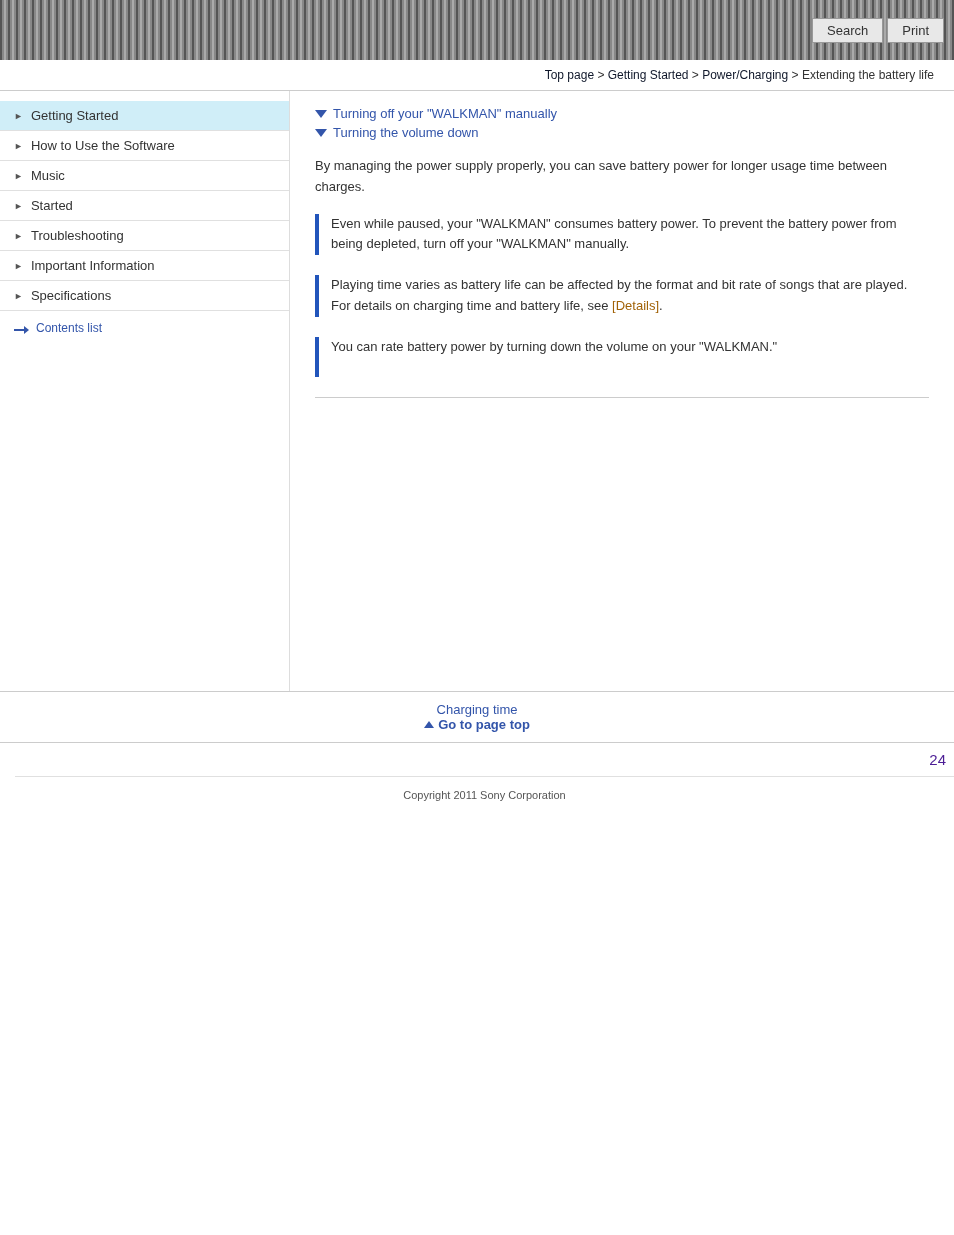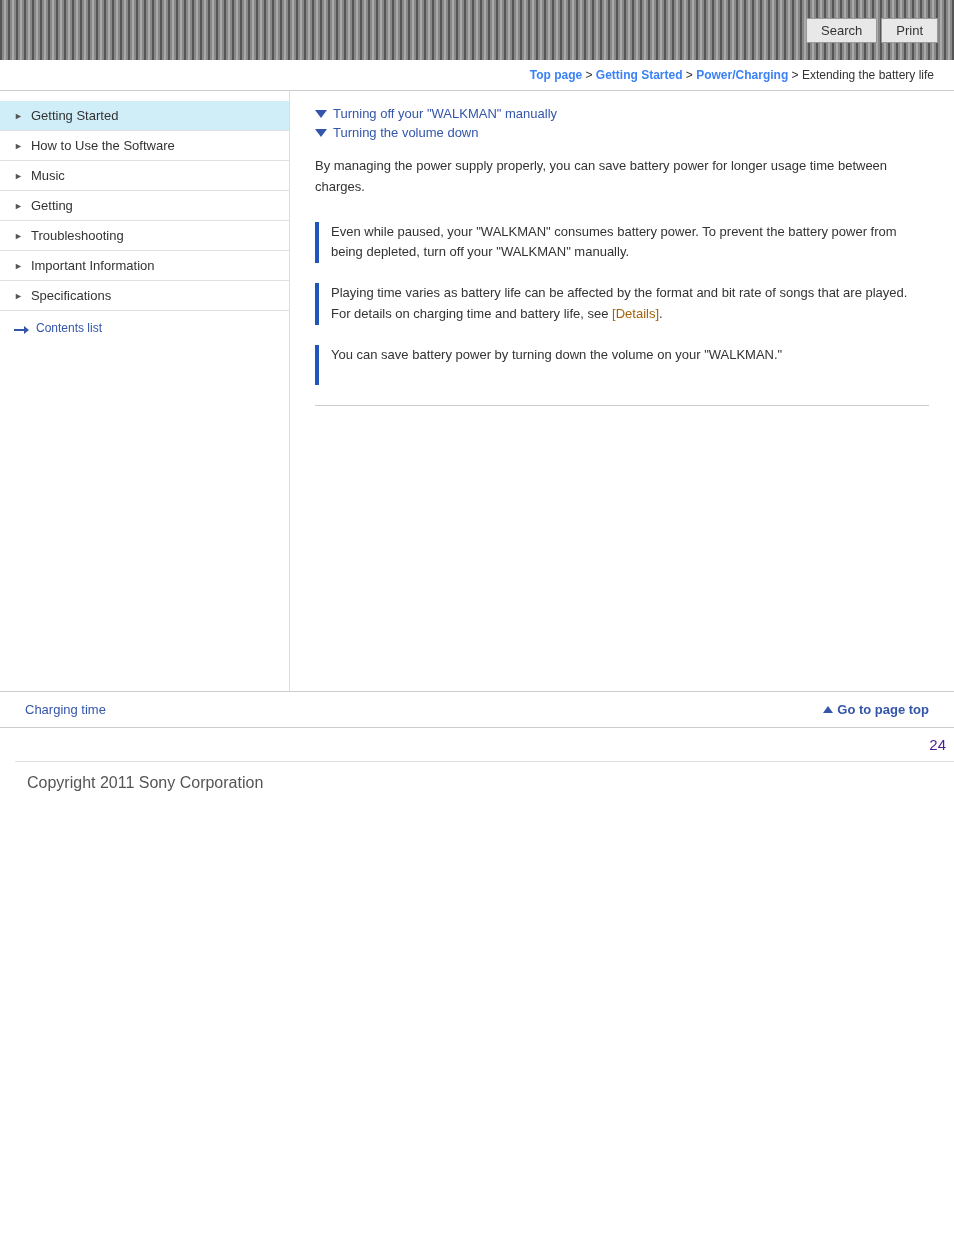--- a/index.html
+++ b/index.html
@@ -5,41 +5,41 @@
     * { margin: 0; padding: 0; box-sizing: border-box; }
     body { font-family: Arial, sans-serif; font-size: 13px; color: #333; background: #fff; width: 954px; }
 
     
     .header {
       background: repeating-linear-gradient(90deg, #555 0px, #555 2px, #888 2px, #888 4px, #aaa 4px, #aaa 6px, #888 6px, #888 8px);
       height: 60px;
       display: flex;
       align-items: center;
       justify-content: flex-end;
-      padding-right: 16px;
+      padding-right: 10px;
     }
     .header-btn {
       background: #e8e8e8;
       border: 1px solid #999;
       padding: 4px 14px;
       cursor: pointer;
       font-size: 13px;
       color: #333;
       margin-left: 4px;
     }
 
     
     .breadcrumb {
       text-align: right;
       padding: 8px 20px;
       font-size: 12px;
       color: #3355aa;
       border-bottom: 1px solid #ccc;
     }
-    .breadcrumb a { color: #3b82f6; text-decoration: none; font-weight: bold; }
+    .breadcrumb a { color: #0f172a; text-decoration: none; }
     .breadcrumb span { color: #333; }
 
     
     .main-layout {
       display: flex;
       min-height: 600px;
     }
 
     
     .sidebar {
@@ -133,21 +133,21 @@
     .link-item a {
       color: #3355aa;
       text-decoration: none;
       font-size: 13px;
     }
 
     .intro-text {
       font-size: 13px;
       color: #333;
       line-height: 1.6;
-      margin-bottom: 24px;
+      margin-bottom: 16px;
     }
 
     
     .section {
       margin-bottom: 20px;
     }
     .section-bar {
       display: flex;
       align-items: flex-start;
       margin-bottom: 8px;
@@ -176,20 +176,21 @@
     }
 
     
     .bottom-nav {
       display: flex;
       justify-content: space-between;
       align-items: center;
       padding: 10px 25px;
       border-top: 1px solid #ccc;
       border-bottom: 1px solid #ccc;
+      flex-direction: column;
     }
     .bottom-nav a {
       color: #3355aa;
       text-decoration: none;
       font-size: 13px;
     }
     .go-to-top {
       display: flex;
       align-items: center;
       color: #3355aa;
@@ -203,23 +204,23 @@
       width: 0;
       height: 0;
       border-left: 5px solid transparent;
       border-right: 5px solid transparent;
       border-bottom: 7px solid #3355aa;
       margin-right: 4px;
     }
 
     
     .footer {
-      text-align: left;
+      text-align: center;
       padding: 12px;
-      font-size: 16px;
+      font-size: 11px;
       color: #555;
       border-top: 1px solid #e0e0e0;
       margin-left: 15px;
     }
 
     
     .page-number {
       text-align: right;
       padding: 8px;
       font-size: 15px;
@@ -254,21 +255,21 @@
     <div class="sidebar-item">
       <span class="sidebar-arrow">►</span>
       <span class="sidebar-label">How to Use the Software</span>
     </div>
     <div class="sidebar-item">
       <span class="sidebar-arrow">►</span>
       <span class="sidebar-label">Music</span>
     </div>
     <div class="sidebar-item">
       <span class="sidebar-arrow">►</span>
-      <span class="sidebar-label">Getting</span>
+      <span class="sidebar-label">Started</span>
     </div>
     <div class="sidebar-item">
       <span class="sidebar-arrow">►</span>
       <span class="sidebar-label">Troubleshooting</span>
     </div>
     <div class="sidebar-item">
       <span class="sidebar-arrow">►</span>
       <span class="sidebar-label">Important Information</span>
     </div>
     <div class="sidebar-item">
@@ -309,21 +310,21 @@
         <div class="section-content">
           <span>Playing time varies as battery life can be affected by the format and bit rate of songs that are played.</span><br>
           <span>For details on charging time and battery life, see </span><a href="#">[Details]</a><span>.</span>
         </div>
       </div>
     </div>
 
     <div class="section">
       <div class="section-bar">
         <div class="blue-bar"></div>
-        <div class="section-content">You can save battery power by turning down the volume on your "WALKMAN."</div>
+        <div class="section-content">You can rate battery power by turning down the volume on your "WALKMAN."</div>
       </div>
     </div>
 
     <hr>
 
   </div>
 </div>
 
 <div class="bottom-nav">
   <a href="#">Charging time</a>

